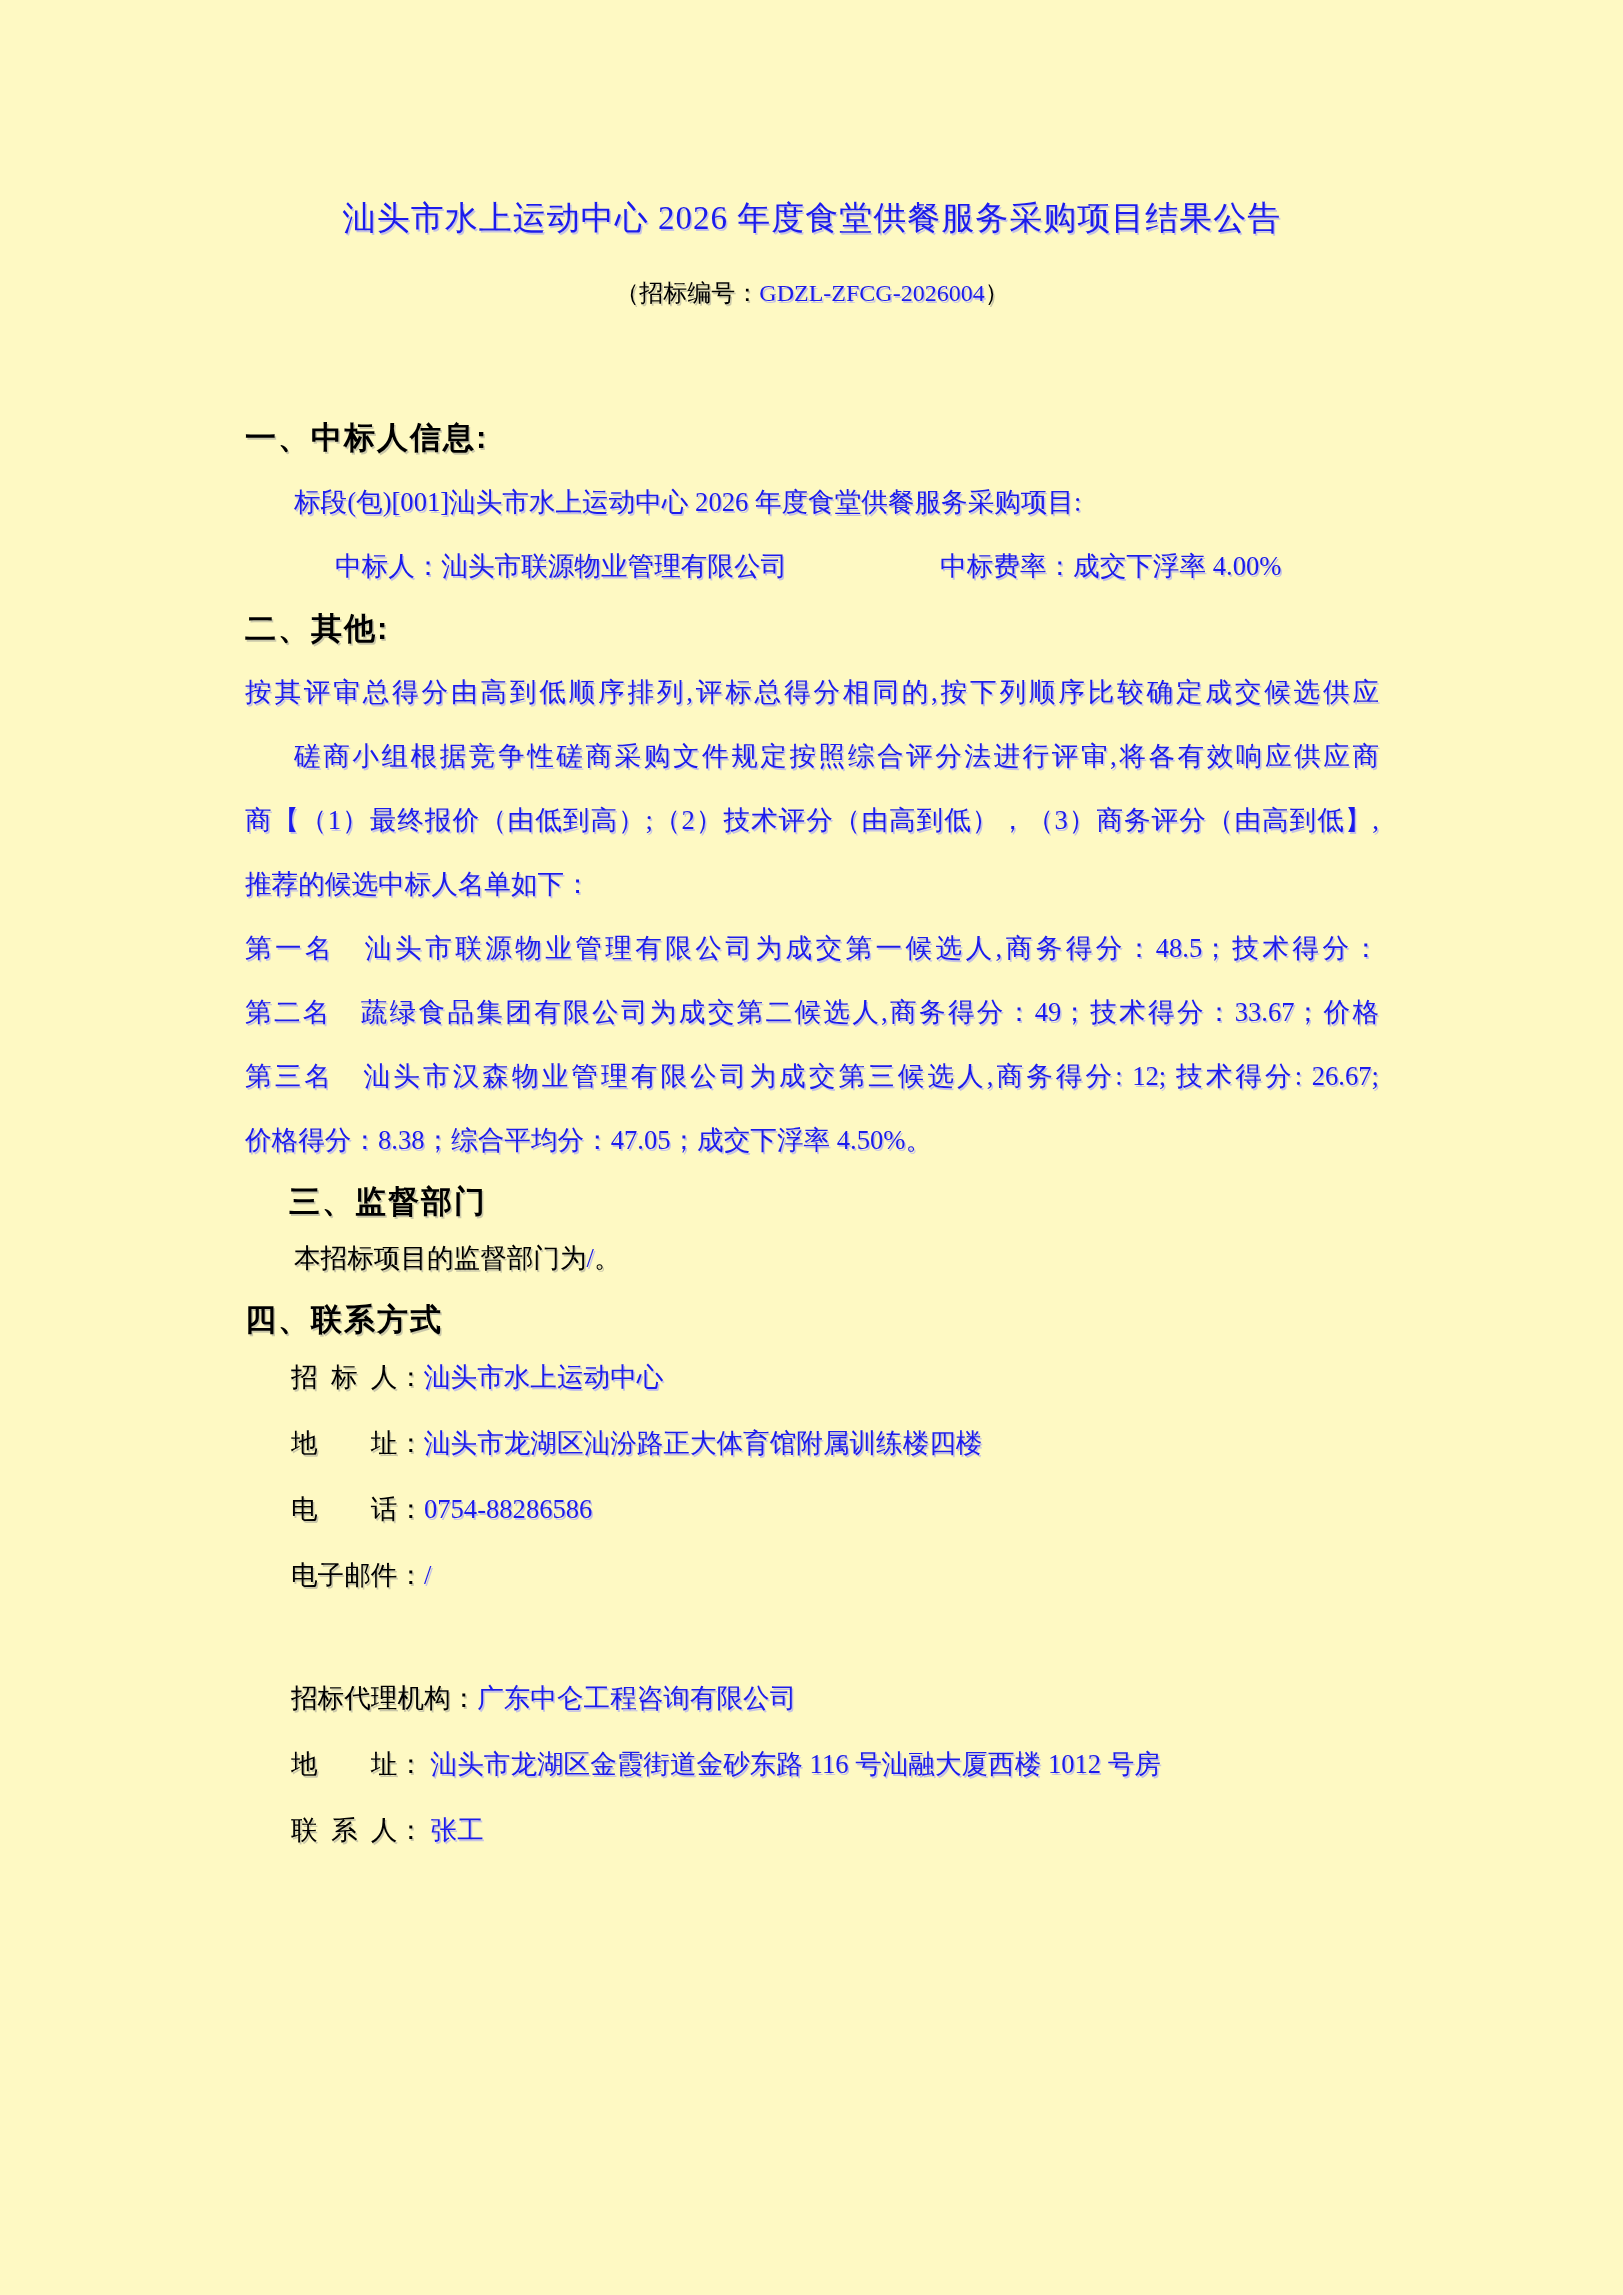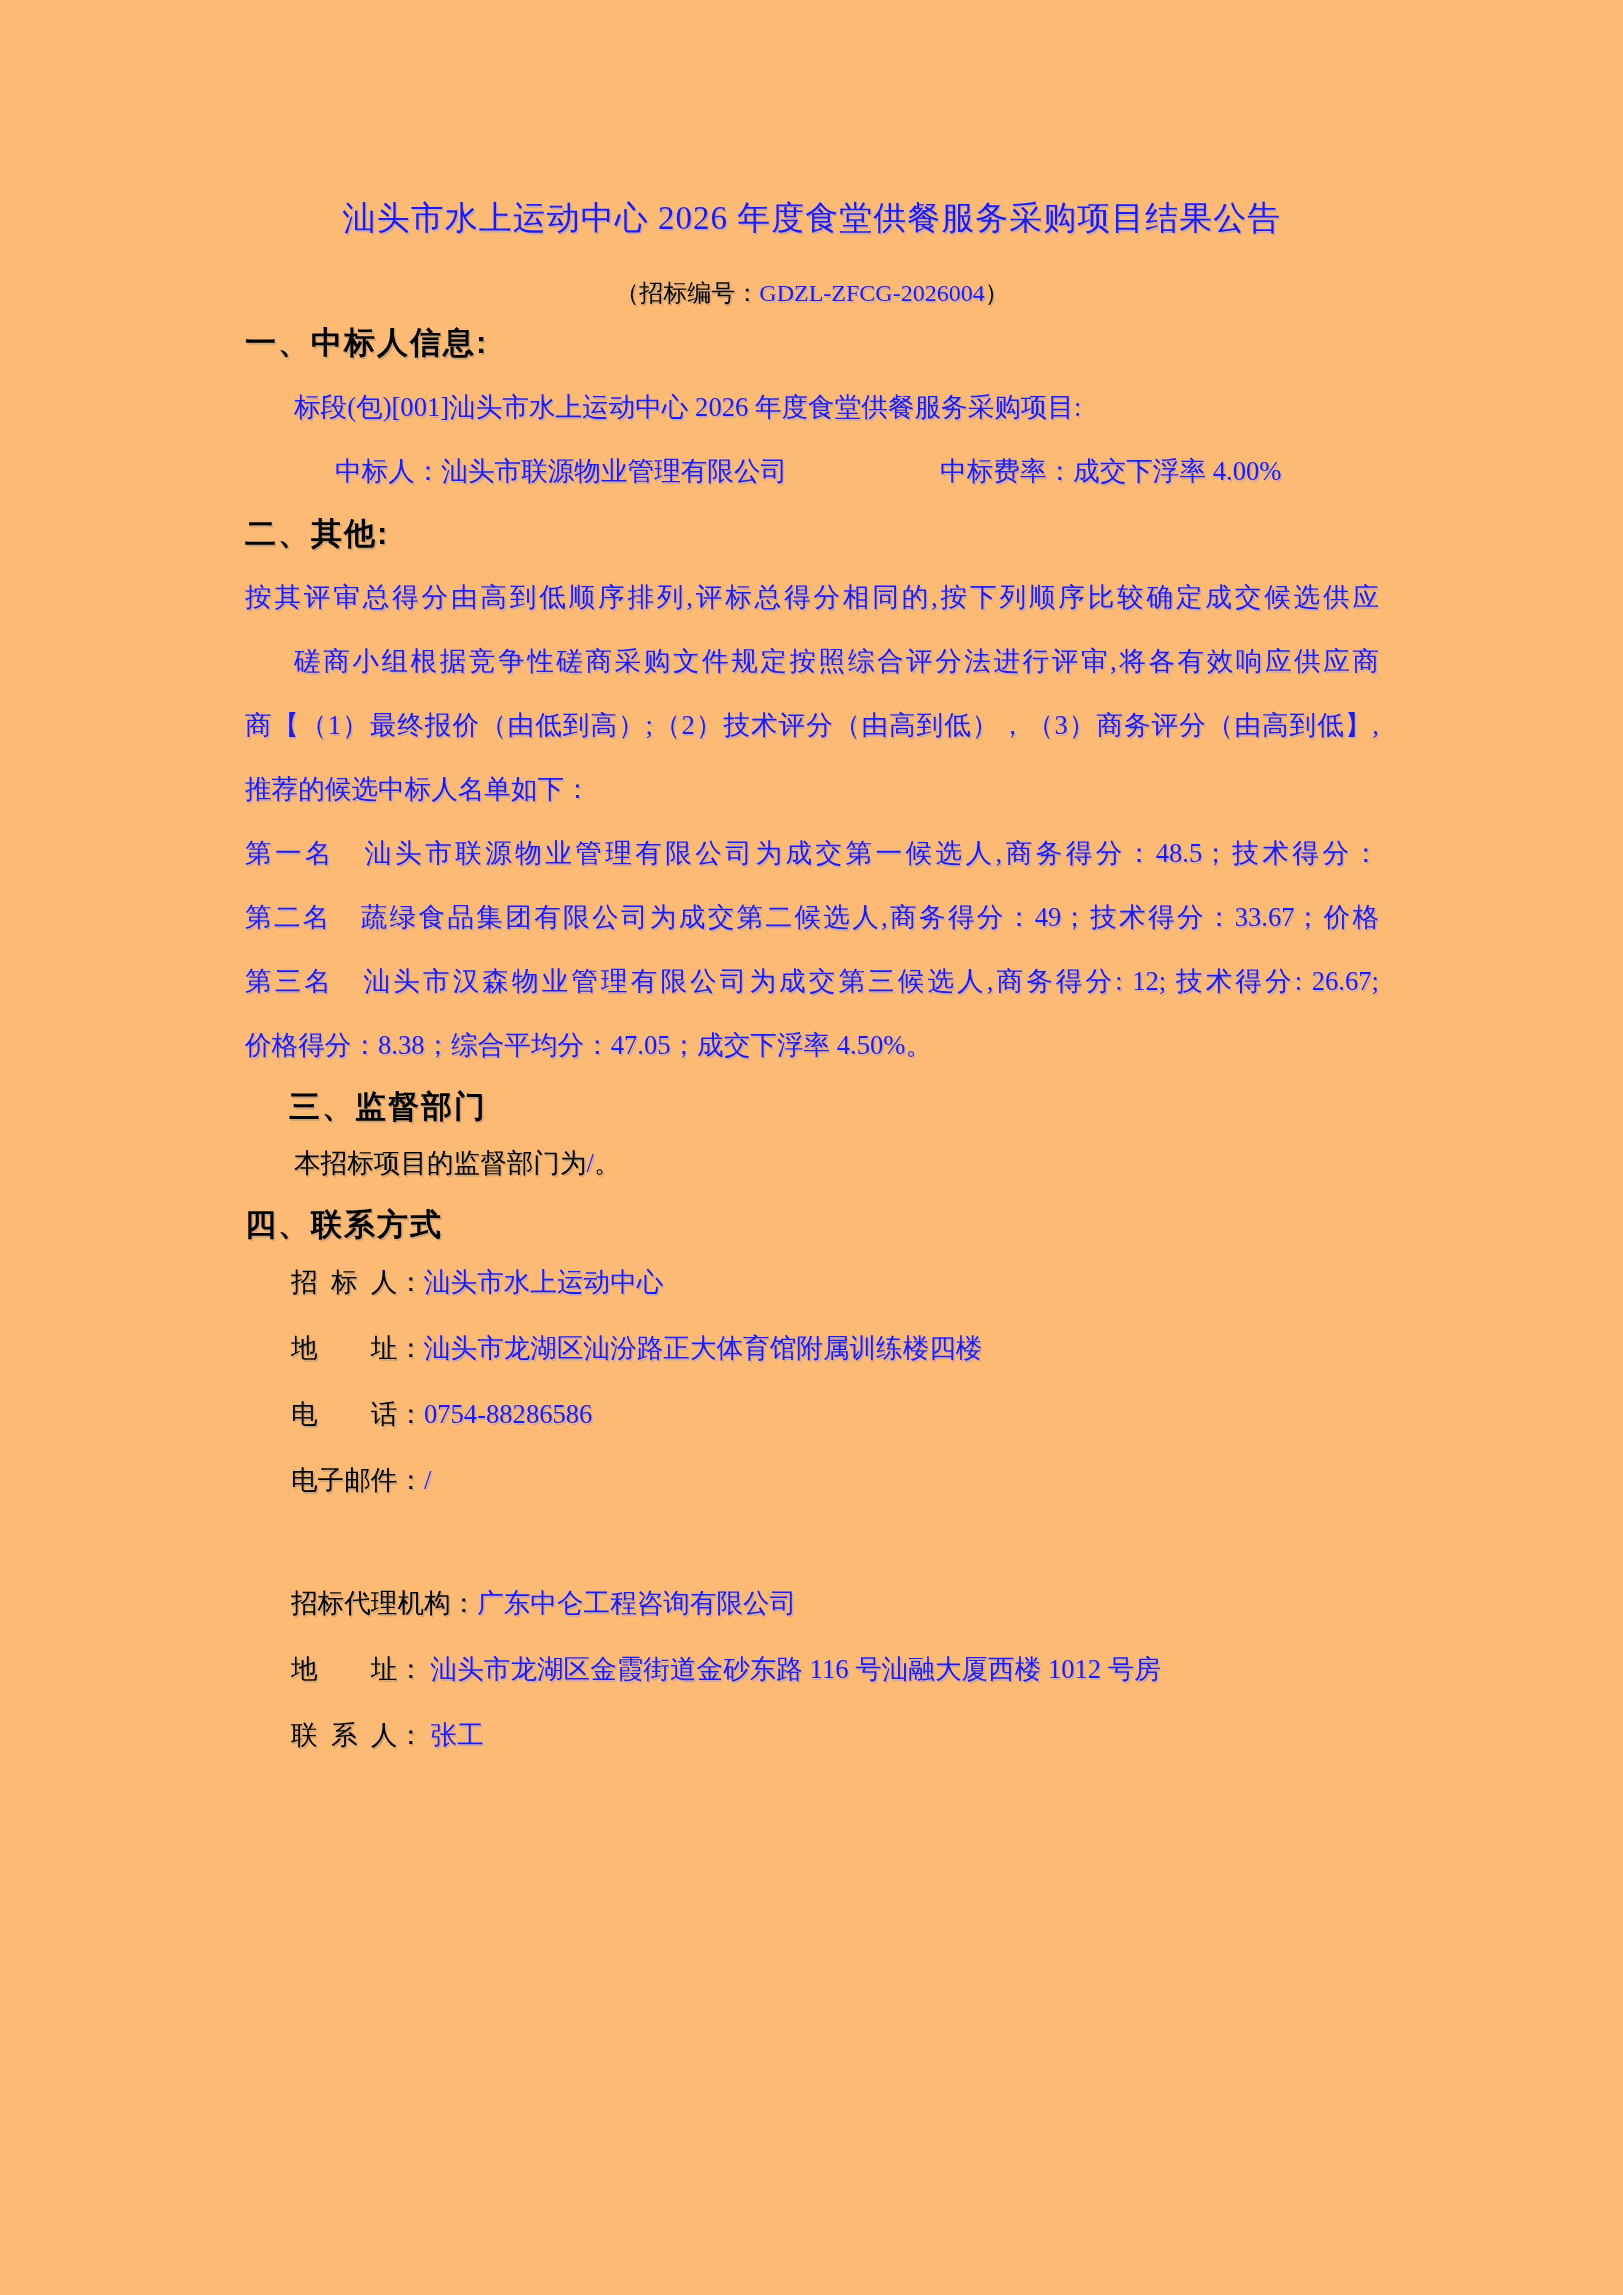--- a/index.html
+++ b/index.html
@@ -1,20 +1,20 @@
 <!DOCTYPE html>
 <html style="font-size:8.2px"><head>
 <meta charset="utf-8">
 <style>
   html, body { margin: 0; padding: 0; background: #ffffff; }
   .page {
     position: relative;
     width: 1623px;
     height: 2295px;
-    background: #fdba74;
+    background: #fef9c3;
     overflow: hidden;
     font-family: "Liberation Serif", "DejaVu Serif", serif;
     color: #000;
     box-sizing: border-box;
     padding: 194px 244px 0 245px;
   }
   .blue  { color: #1b1bec; text-shadow: 1.5px 1.5px 0.5px rgba(150,150,255,0.55); }
   .black { color: #000000; text-shadow: 1.5px 1.5px 0.5px rgba(140,140,140,0.45); }
 
   .doc-title {
@@ -32,21 +32,21 @@
     white-space: pre-wrap;
   }
   .heading {
     font-family: "Liberation Sans", "DejaVu Sans", sans-serif;
     font-weight: 700;
     font-size: 31px;
     line-height: 49px;
     letter-spacing: 2px;
     white-space: pre-wrap;
   }
-  .h1sp { }
+  .h1sp { margin-top: 95px; }
   .h2sp { margin-top: 6.1px; }
   .h3sp { margin-top: 5.1px; margin-left: 44px; }
   .h4sp { margin-top: 5.1px; }
 
   .bline {
     font-size: 26.6px;
     line-height: 64px;
     white-space: pre-wrap;
   }
   .ind2 { padding-left: 49px; }

